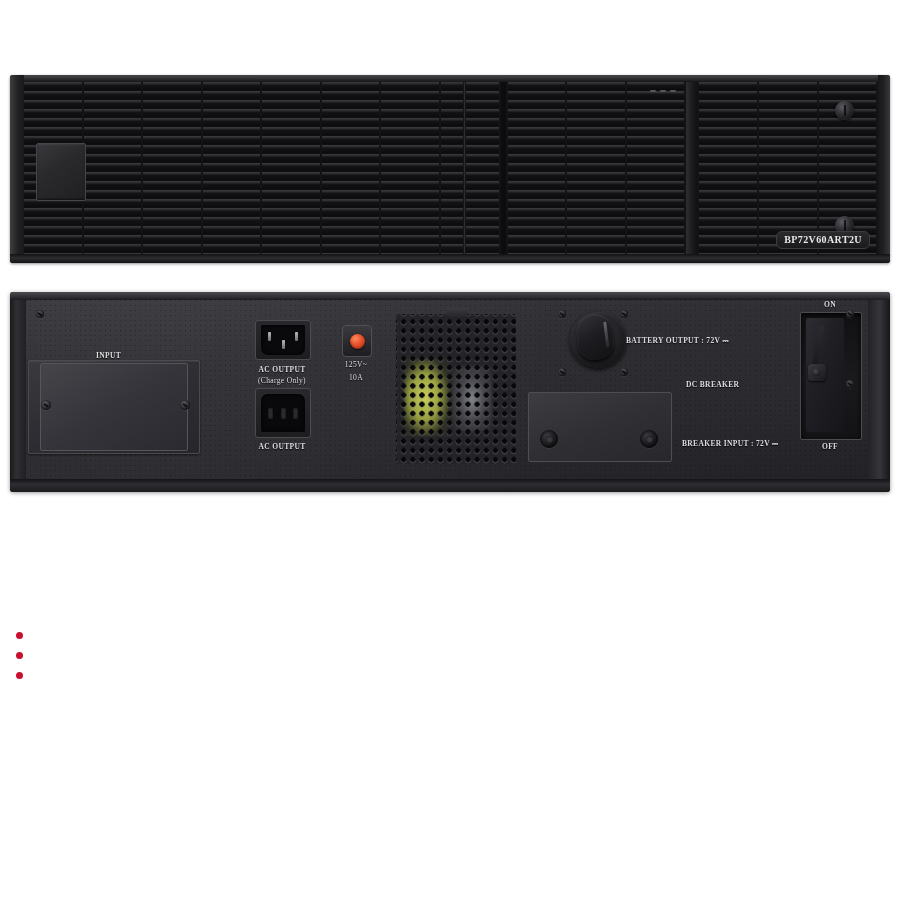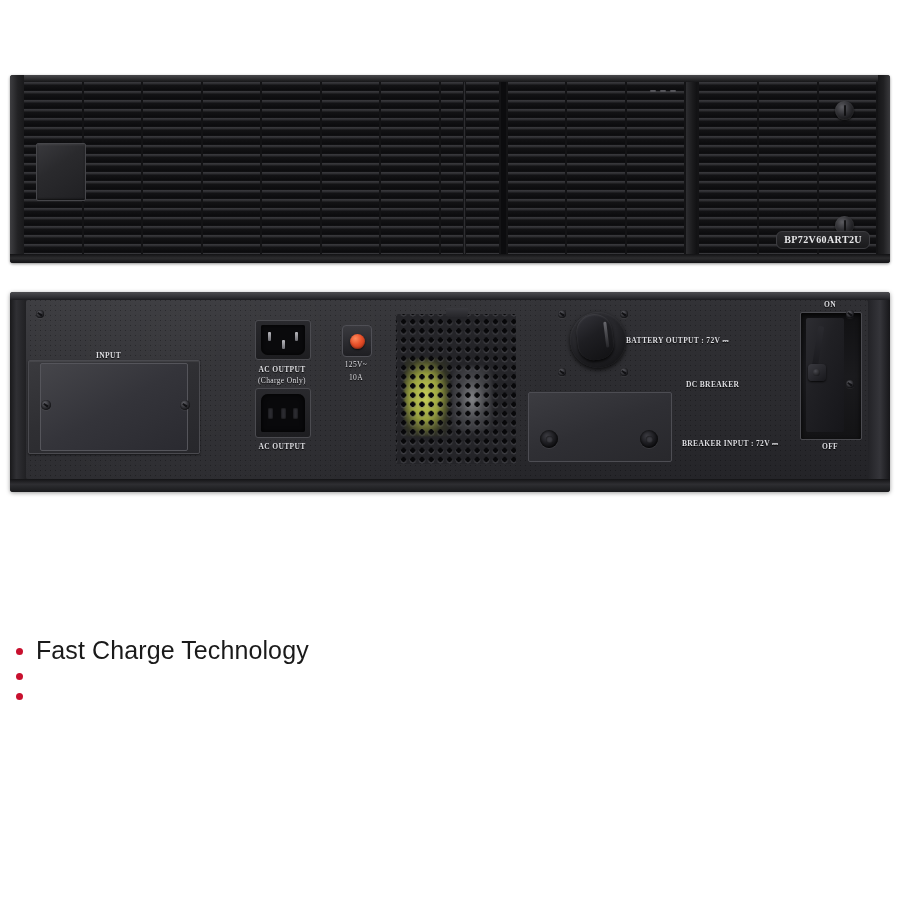--- a/index.html
+++ b/index.html
@@ -625,21 +625,20 @@
     <div class="lbl bold" style="left:676px; top:88px;">DC BREAKER</div>
 
     <div class="rear-edge-bot"></div>
   </div>
 
 </div>
 
 <div id="feature-list">
   <div class="feature-row">
     <span class="feature-bullet" style="background: rgb(200, 16, 46);"></span>
-    <span class="feature-text">Fast Charge Technology</span>
   </div>
   <div class="feature-row">
     <span class="feature-bullet" style="background: rgb(200, 16, 46);"></span>
   </div>
   <div class="feature-row">
     <span class="feature-bullet" style="background: rgb(200, 16, 46);"></span>
   </div>
 </div>
 
 </body></html>

